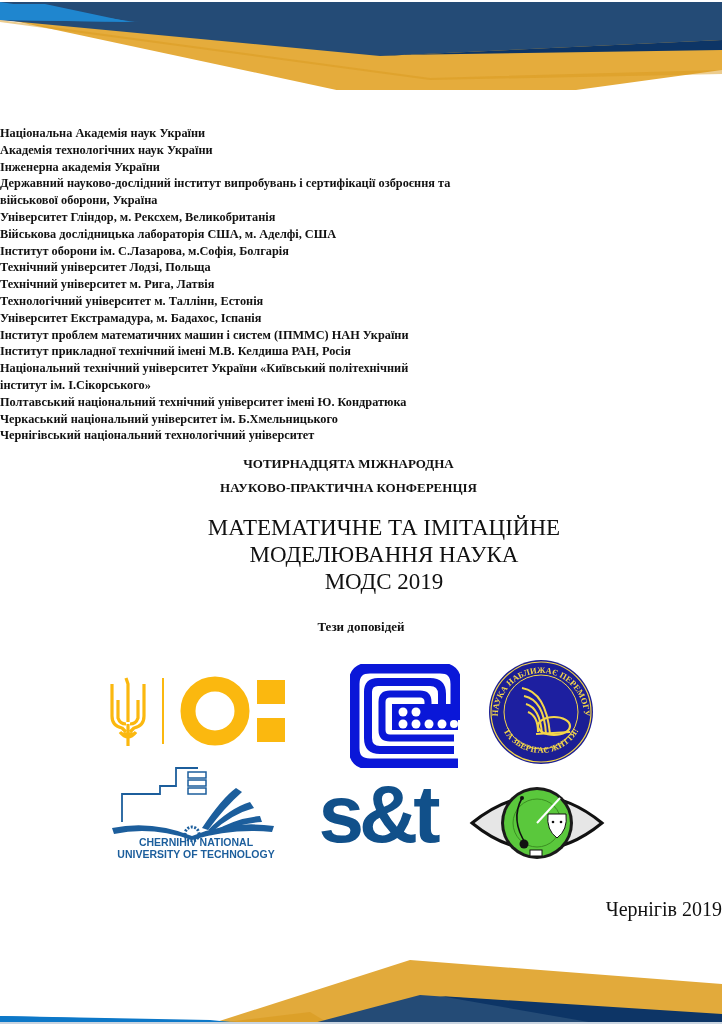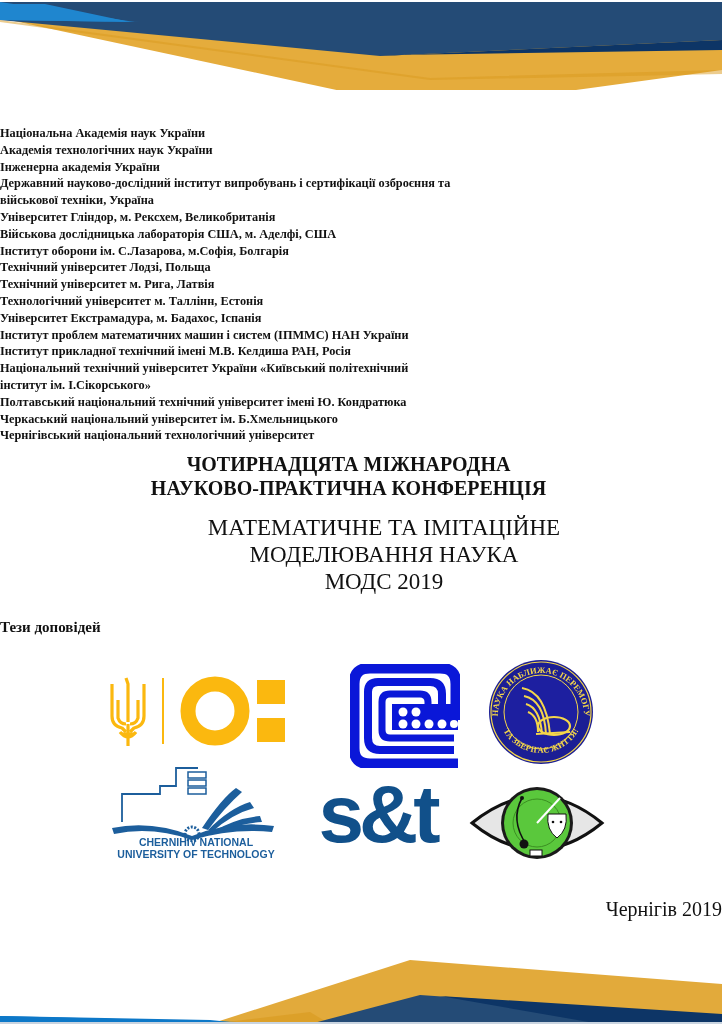--- a/index.html
+++ b/index.html
@@ -2,23 +2,23 @@
 <html><head>
 <meta charset="utf-8">
 <style>
   html, body { margin:0; padding:0; background:#ffffff; }
   body { width:722px; height:1024px; position:relative; overflow:hidden; font-family:"Liberation Serif", serif; color:#111; }
   .banner { position:absolute; left:0; width:722px; }
   .banner-top { top:0; height:90px; }
   .banner-bottom { bottom:0; height:64px; }
   .orgs { position:absolute; top:98px; left:0; width:722px; font-weight:bold; font-size:12.3px; line-height:16.8px;margin-top:27px; }
   .orgs div { white-space:nowrap; }
-  .conf-type { position:absolute; top:452px; left:0; width:697px; text-align:center; font-weight:bold; font-size:20px; line-height:24px; }
+  .conf-type { position:absolute; top:452px; left:0; width:697px; text-align:center; font-weight:bold; font-size:13px; line-height:24px; }
   .conf-title { position:absolute; top:514px; left:0; width:722px; text-align:center; font-size:23px; line-height:27px;margin-left:23px; }
-  .theses { position:absolute; top:619px; left:0; width:722px; text-align:left; font-weight:bold; font-size:15px; }
+  .theses { position:absolute; top:619px; left:0; width:722px; text-align:center; font-weight:bold; font-size:13px; }
   .city { position:absolute; top:898px; left:0; width:722px; text-align:right; font-size:20px; }
   .logo { position:absolute; }
 </style>
 </head>
 <body>
 
 <svg class="banner banner-top" viewBox="0 0 722 90" preserveAspectRatio="none">
   <polygon points="0,2 722,2 722,70 430,110 0,18" fill="#e5ac3c"></polygon>
   <polygon points="0,2 722,2 722,40 380,56 0,20" fill="#244b76"></polygon>
   <polygon points="380,56 722,40 722,50 395,55" fill="#0d3566"></polygon>
@@ -26,21 +26,21 @@
   <polygon points="0,20 140,22 0,18" fill="#1f86cf"></polygon>
   <polygon points="0,4 45,4 130,22 0,20" fill="#1f86cf"></polygon>
   <polygon points="0,20 430,78 722,70 722,74 430,80 0,22" fill="#d99a1e" opacity="0.5"></polygon>
 </svg>
 
 <div class="orgs">
   <div>Національна Академія наук України</div>
   <div>Академія технологічних наук України</div>
   <div>Інженерна академія України</div>
   <div>Державний науково-дослідний інститут випробувань і сертифікації озброєння та</div>
-  <div>військової техніки, Україна</div>
+  <div>військової оборони, Україна</div>
   <div>Університет Гліндор, м. Рексхем, Великобританія</div>
   <div>Військова дослідницька лабораторія США, м. Аделфі, США</div>
   <div>Інститут оборони ім. С.Лазарова, м.Софія, Болгарія</div>
   <div>Технічний університет Лодзі, Польща</div>
   <div>Технічний університет м. Рига, Латвія</div>
   <div>Технологічний університет м. Таллінн, Естонія</div>
   <div>Університет Екстрамадура, м. Бадахос, Іспанія</div>
   <div>Інститут проблем математичних машин і систем (ІПММС) НАН України</div>
   <div>Інститут прикладної технічний імені М.В. Келдиша РАН, Росія</div>
   <div>Національний технічний університет України «Київський політехнічний</div>

